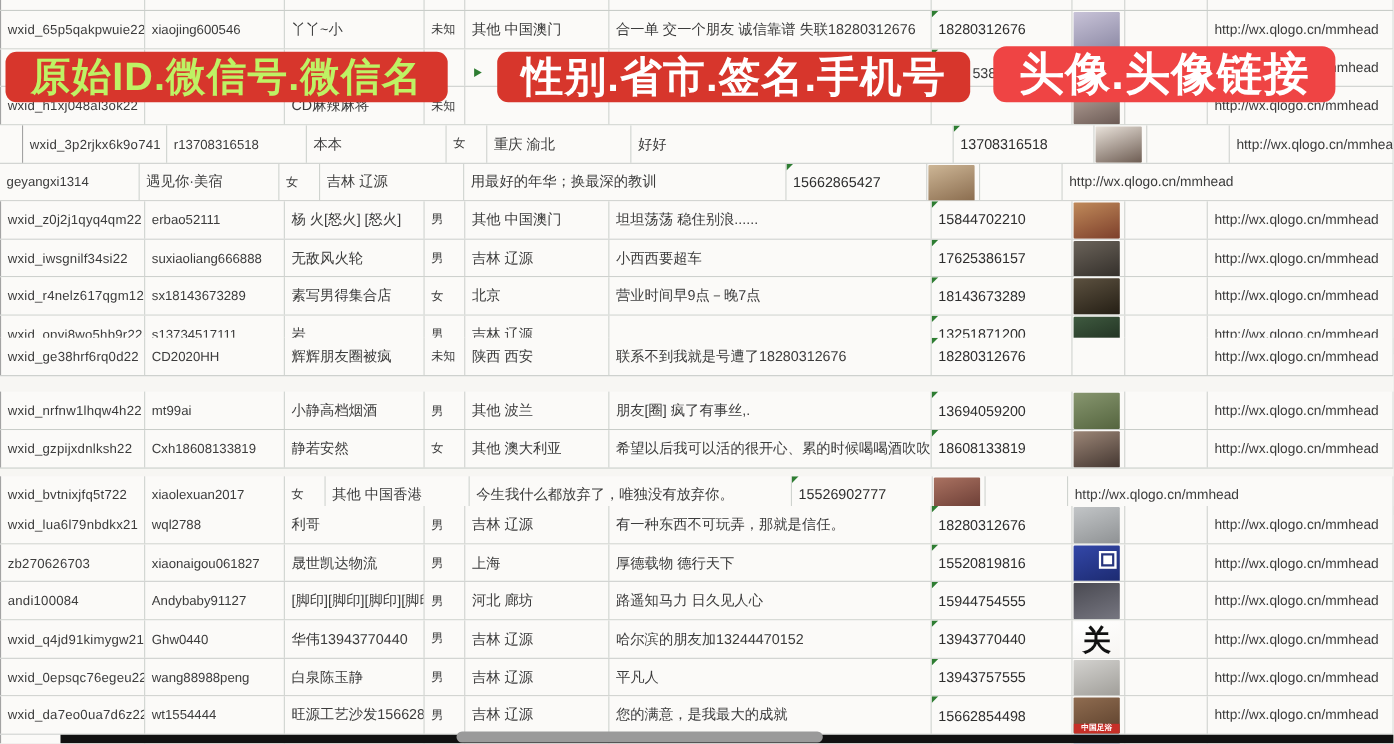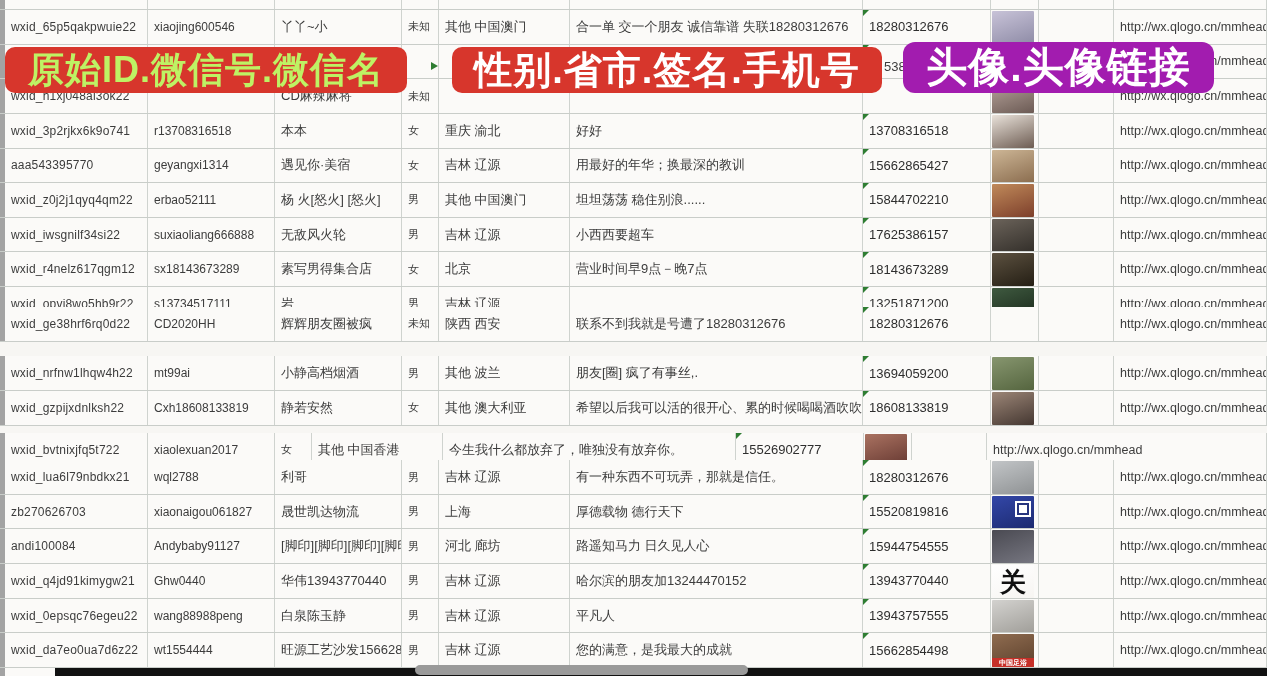--- a/index.html
+++ b/index.html
@@ -8,21 +8,21 @@
     background:#f7f6f3;
     font-family:"Liberation Sans","DejaVu Sans",sans-serif;
     color:#3c3c3c;
   }
   
   .row{position:absolute;left:0;display:flex;width:1267px;
        border-bottom:1px solid #c9cdc9;box-sizing:border-box;background:#fbfaf8;}
   .row .c{box-sizing:border-box;height:100%;border-right:1px solid #cfd3cf;
           display:flex;align-items:center;padding-left:6px;overflow:hidden;
           white-space:nowrap;position:relative;}
-  .cA{width:148px;font-size:12px;letter-spacing:.2px;border-left:5px solid #a3a3a3;}
+  .cA{width:132px;font-size:12px;letter-spacing:.2px;border-left:1px solid #a3a3a3;}
   .cB{width:127px;font-size:12px;}
   .cC{width:127px;font-size:13px;}
   .cD{width:37px;font-size:11px;padding-left:4px;}
   .cE{width:131px;font-size:13px;}
   .cF{width:293px;font-size:13px;}
   .cG{width:128px;font-size:13px;color:#2e2e2e;padding-left:8px;}
   .cH{width:48px;padding-left:0;overflow:visible;}
   .cI{width:75px;}
   .cJ{flex:1;font-size:12.5px;border-right:none;}
   .cG.m::before{content:"";position:absolute;left:0;top:0;width:0;height:0;
@@ -104,36 +104,35 @@
       <div class="c cD f-gender">未知</div>
       <div class="c cE f-region"></div>
       <div class="c cF f-signature"></div>
       <div class="c cG f-phone m"></div>
       <div class="c cH">
           <div class="thumb" style="background: linear-gradient(160deg, rgb(187, 168, 159), rgb(107, 90, 84));"></div>
         </div>
       <div class="c cI"></div>
       <div class="c cJ f-url">http://wx.qlogo.cn/mmhead</div>
     </div>
-      <div class="row" style="top: 113.89px; height: 34.63px;">
+      <div class="row" style="top: 113.89px; height: 34.63px; padding-left: 20px;">
       <div class="c cA f-id">wxid_3p2rjkx6k9o741</div>
       <div class="c cB f-account">r13708316518</div>
       <div class="c cC f-nickname">本本</div>
       <div class="c cD f-gender">女</div>
       <div class="c cE f-region">重庆 渝北</div>
       <div class="c cF f-signature">好好</div>
       <div class="c cG f-phone m">13708316518</div>
       <div class="c cH">
           <div class="thumb" style="background: linear-gradient(160deg, rgb(233, 226, 218), rgb(109, 92, 82));"></div>
         </div>
       <div class="c cI"></div>
       <div class="c cJ f-url">http://wx.qlogo.cn/mmhead</div>
     </div>
       <div class="row" style="top: 148.52px; height: 34.63px;">
-      <div class="c cA f-id">aaa543395770</div>
       <div class="c cB f-account">geyangxi1314</div>
       <div class="c cC f-nickname">遇见你·美宿</div>
       <div class="c cD f-gender">女</div>
       <div class="c cE f-region">吉林 辽源</div>
       <div class="c cF f-signature">用最好的年华；换最深的教训</div>
       <div class="c cG f-phone m">15662865427</div>
       <div class="c cH">
           <div class="thumb" style="background: linear-gradient(160deg, rgb(205, 182, 150), rgb(138, 108, 78));"></div>
         </div>
       <div class="c cI"></div>
@@ -354,21 +353,21 @@
       <div class="c cH">
           <div class="thumb" style="background: linear-gradient(160deg, rgb(93, 134, 194), rgb(51, 89, 143)); top: -10px;"></div>
         </div>
       <div class="c cI"></div>
       <div class="c cJ f-url"></div>
     </div>
     </div>
 
   <div class="banner" id="b1" style="background: rgb(215, 54, 44); color: #bef264;">原始ID.微信号.微信名</div>
   <div class="banner" id="b2" style="background: rgb(215, 54, 44); color: rgb(255, 255, 255);">性别.省市.签名.手机号</div>
-  <div class="banner" id="b3" style="background: #a21caf; color: rgb(255, 255, 255);">头像.头像链接</div>
+  <div class="banner" id="b3" style="background: #ef4444; color: rgb(255, 255, 255);">头像.头像链接</div>
 
   <span id="partial-phone">5386</span>
   <span id="gap-marker"></span>
 
   <div id="black-bar"></div>
   <div id="scrubber"></div>
 
 </div>
 
 </body></html>

